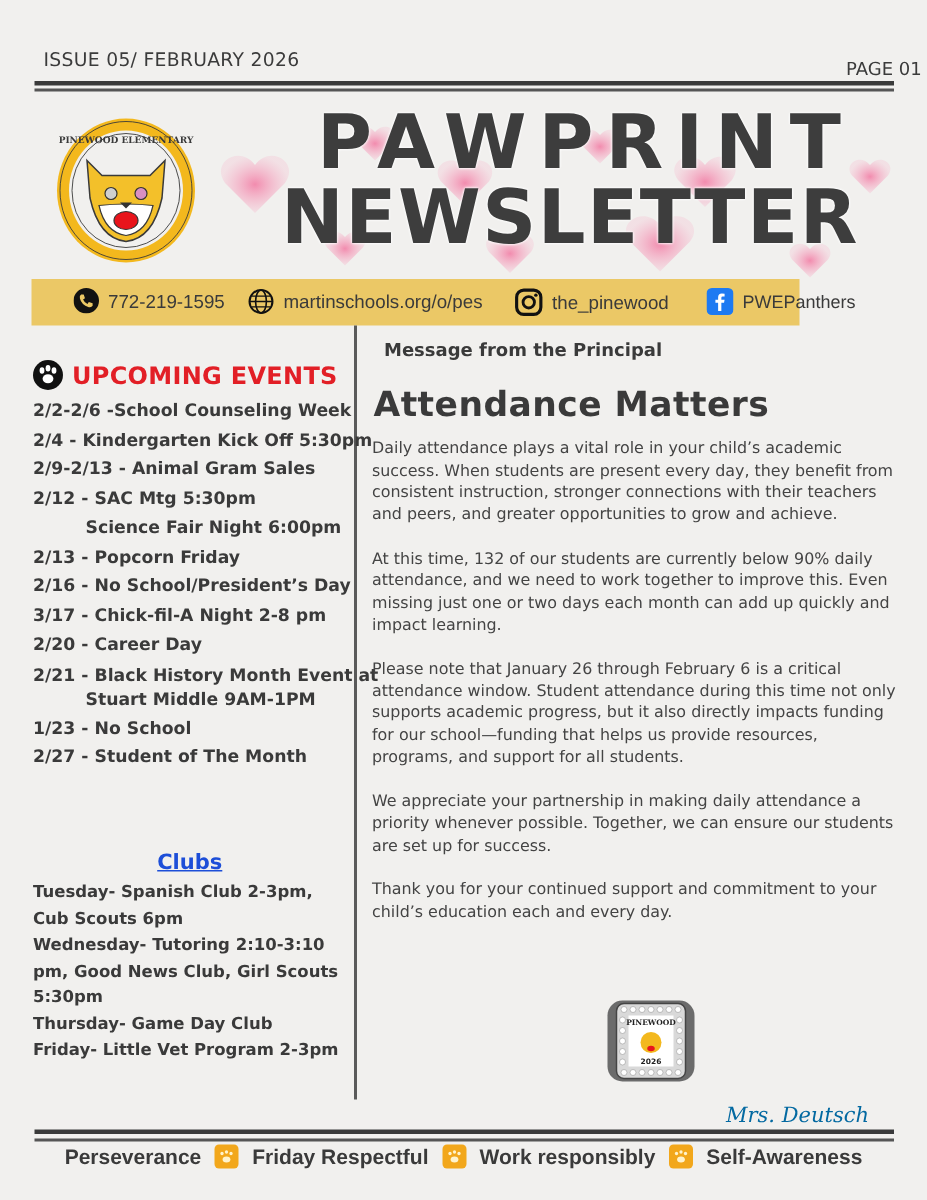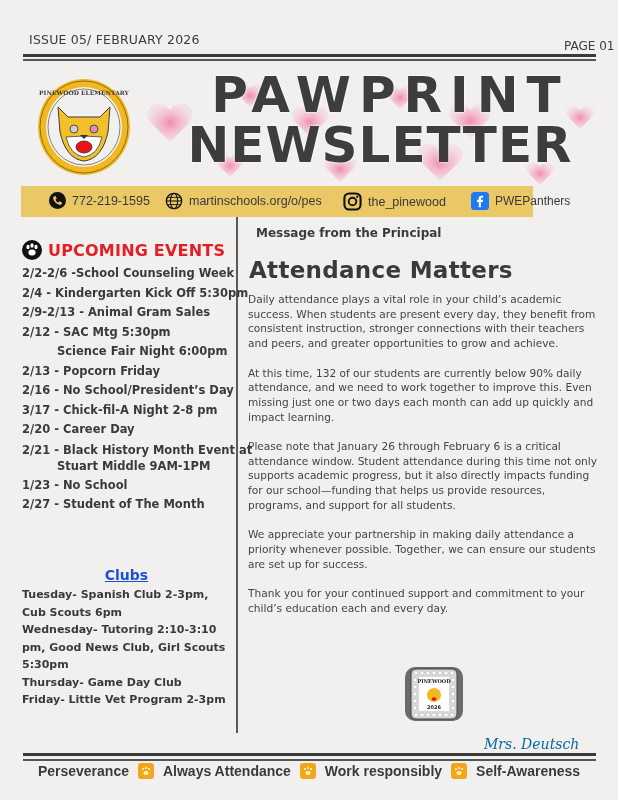--- a/index.html
+++ b/index.html
@@ -243,21 +243,21 @@
   <span class="paw-badge">
     <svg width="12" height="12" viewBox="0 0 12 12">
         <g fill="#fff3cc">
           <circle cx="3" cy="4" r="1.1"></circle>
           <circle cx="6" cy="3" r="1.1"></circle>
           <circle cx="9" cy="4" r="1.1"></circle>
           <ellipse cx="6" cy="8" rx="2.6" ry="2"></ellipse>
         </g>
       </svg>
   </span>
-  <span class="v">Always Attendance</span>
+  <span class="v">Friday Respectful</span>
   <span class="paw-badge">
     <svg width="12" height="12" viewBox="0 0 12 12">
         <g fill="#fff3cc">
           <circle cx="3" cy="4" r="1.1"></circle>
           <circle cx="6" cy="3" r="1.1"></circle>
           <circle cx="9" cy="4" r="1.1"></circle>
           <ellipse cx="6" cy="8" rx="2.6" ry="2"></ellipse>
         </g>
       </svg>
   </span>

